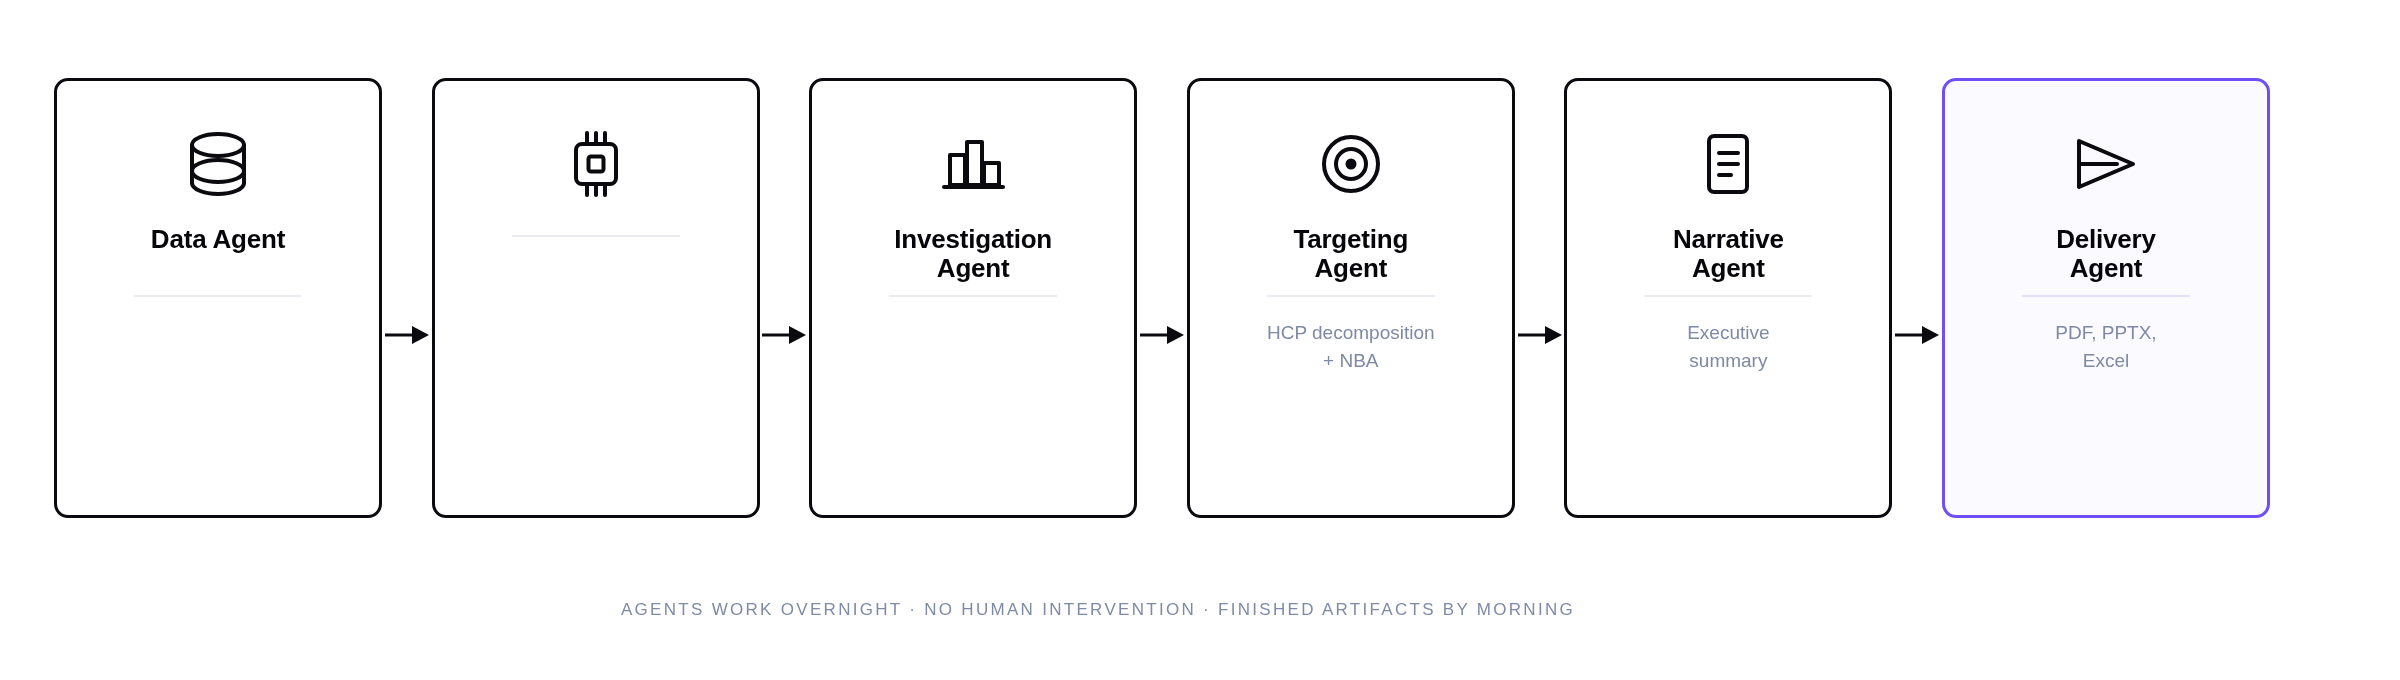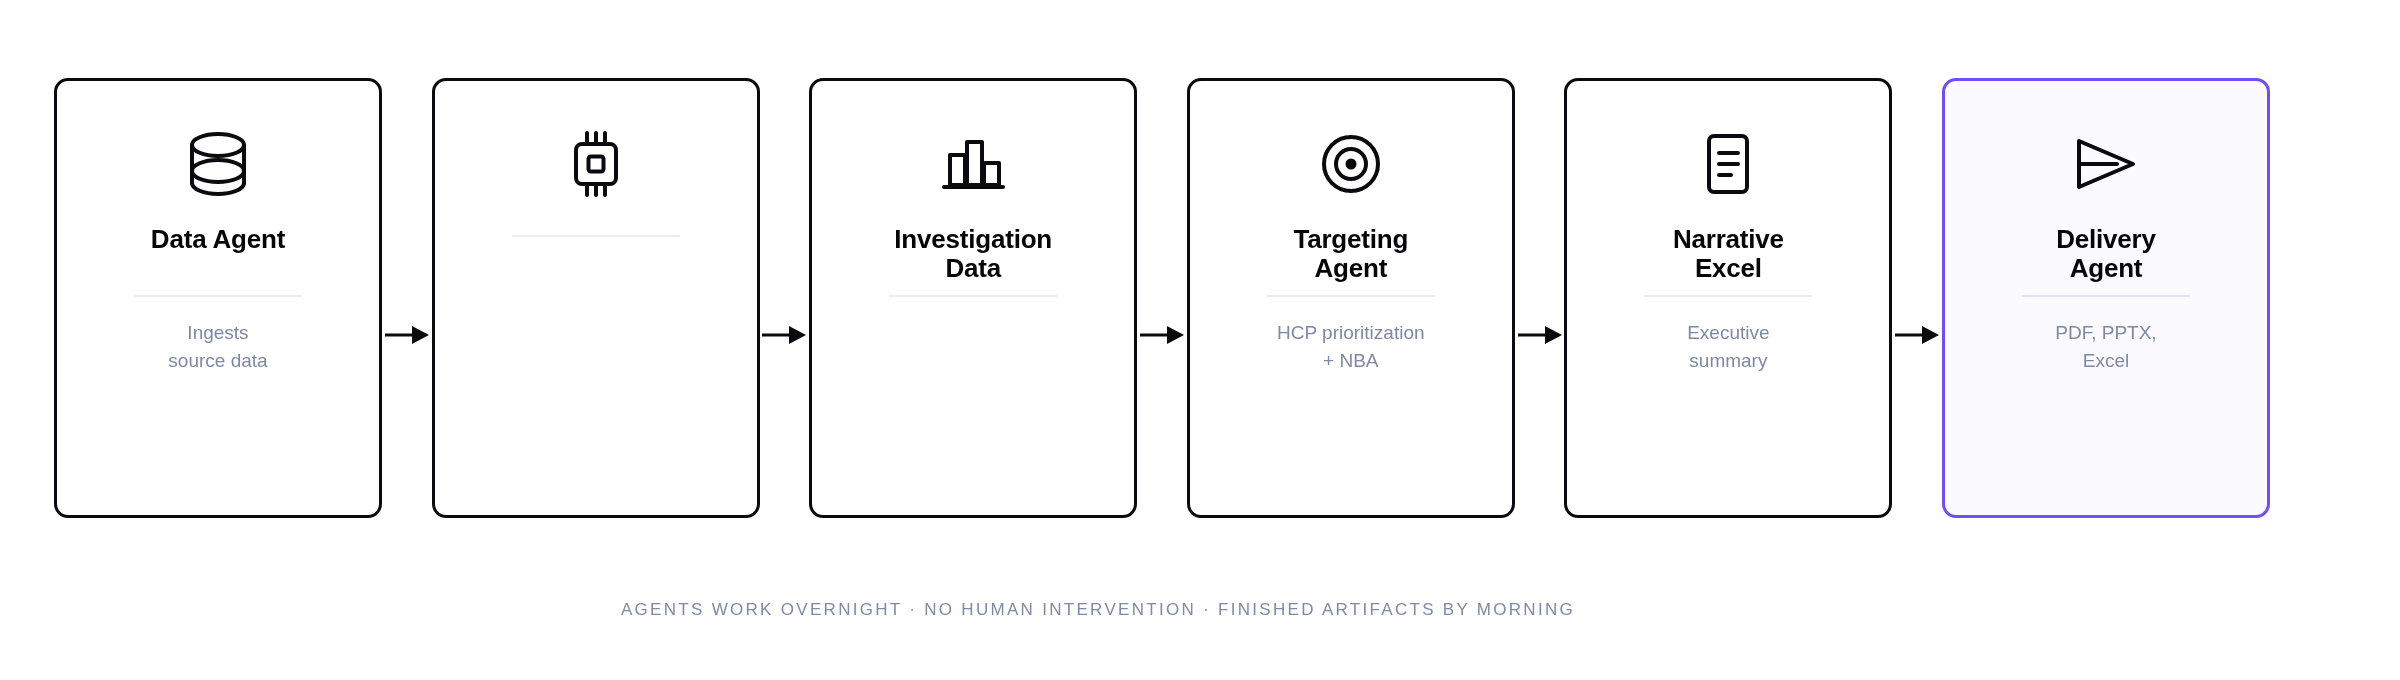--- a/index.html
+++ b/index.html
@@ -147,22 +147,20 @@
           <svg width="60" height="66" viewBox="0 0 60 66" fill="none" stroke="#0b0b0f" stroke-width="4">
             <ellipse cx="30" cy="14" rx="26" ry="11"></ellipse>
             <ellipse cx="30" cy="40" rx="26" ry="11"></ellipse>
             <path d="M4 14 V52" stroke-linecap="round"></path>
             <path d="M56 14 V52" stroke-linecap="round"></path>
             <path d="M4 52 A26 11 0 0 0 56 52" fill="none"></path>
           </svg>
         </div>
         <div class="card-title two-line">Data Agent</div>
         <div class="divider"></div>
-        <div class="card-sub">Ingests
-source data</div>
       </div>
     </div>
 
     <div class="arrow">
       <svg width="46" height="22" viewBox="0 0 46 22" fill="none">
         <path d="M1 11 H31" stroke="#0b0b0f" stroke-width="3"></path>
         <path d="M28 2 L45 11 L28 20 Z" fill="#0b0b0f"></path>
       </svg>
     </div>
 
@@ -195,21 +193,21 @@
       <div class="card-inner">
         <div class="icon-slot">
           <svg width="64" height="58" viewBox="0 0 64 58" fill="none" stroke="#0b0b0f" stroke-width="4" stroke-linejoin="round">
             <rect x="9" y="20" width="15" height="30"></rect>
             <rect x="26" y="7" width="15" height="43"></rect>
             <rect x="43" y="28" width="15" height="22"></rect>
             <path d="M3 52 H62" stroke-linecap="round"></path>
           </svg>
         </div>
         <div class="card-title two-line">Investigation
-Data</div>
+Agent</div>
         <div class="divider"></div>
       </div>
     </div>
 
     <div class="arrow">
       <svg width="46" height="22" viewBox="0 0 46 22" fill="none">
         <path d="M1 11 H31" stroke="#0b0b0f" stroke-width="3"></path>
         <path d="M28 2 L45 11 L28 20 Z" fill="#0b0b0f"></path>
       </svg>
     </div>
@@ -219,21 +217,21 @@
         <div class="icon-slot">
           <svg width="62" height="62" viewBox="0 0 62 62" fill="none" stroke="#0b0b0f" stroke-width="4">
             <circle cx="31" cy="31" r="27"></circle>
             <circle cx="31" cy="31" r="15"></circle>
             <circle cx="31" cy="31" r="5.5" fill="#0b0b0f" stroke="none"></circle>
           </svg>
         </div>
         <div class="card-title two-line">Targeting
 Agent</div>
         <div class="divider"></div>
-        <div class="card-sub">HCP prioritization
+        <div class="card-sub">HCP decomposition
 + NBA</div>
       </div>
     </div>
 
     <div class="arrow">
       <svg width="46" height="22" viewBox="0 0 46 22" fill="none">
         <path d="M1 11 H31" stroke="#0b0b0f" stroke-width="3"></path>
         <path d="M28 2 L45 11 L28 20 Z" fill="#0b0b0f"></path>
       </svg>
     </div>
@@ -242,21 +240,21 @@
       <div class="card-inner">
         <div class="icon-slot">
           <svg width="50" height="64" viewBox="0 0 50 64" fill="none" stroke="#0b0b0f" stroke-width="4" stroke-linecap="round">
             <rect x="6" y="4" width="38" height="56" rx="5"></rect>
             <path d="M16 21 H35"></path>
             <path d="M16 32 H35"></path>
             <path d="M16 43 H28"></path>
           </svg>
         </div>
         <div class="card-title two-line">Narrative
-Excel</div>
+Agent</div>
         <div class="divider"></div>
         <div class="card-sub">Executive
 summary</div>
       </div>
     </div>
 
     <div class="arrow">
       <svg width="46" height="22" viewBox="0 0 46 22" fill="none">
         <path d="M1 11 H31" stroke="#0b0b0f" stroke-width="3"></path>
         <path d="M28 2 L45 11 L28 20 Z" fill="#0b0b0f"></path>

